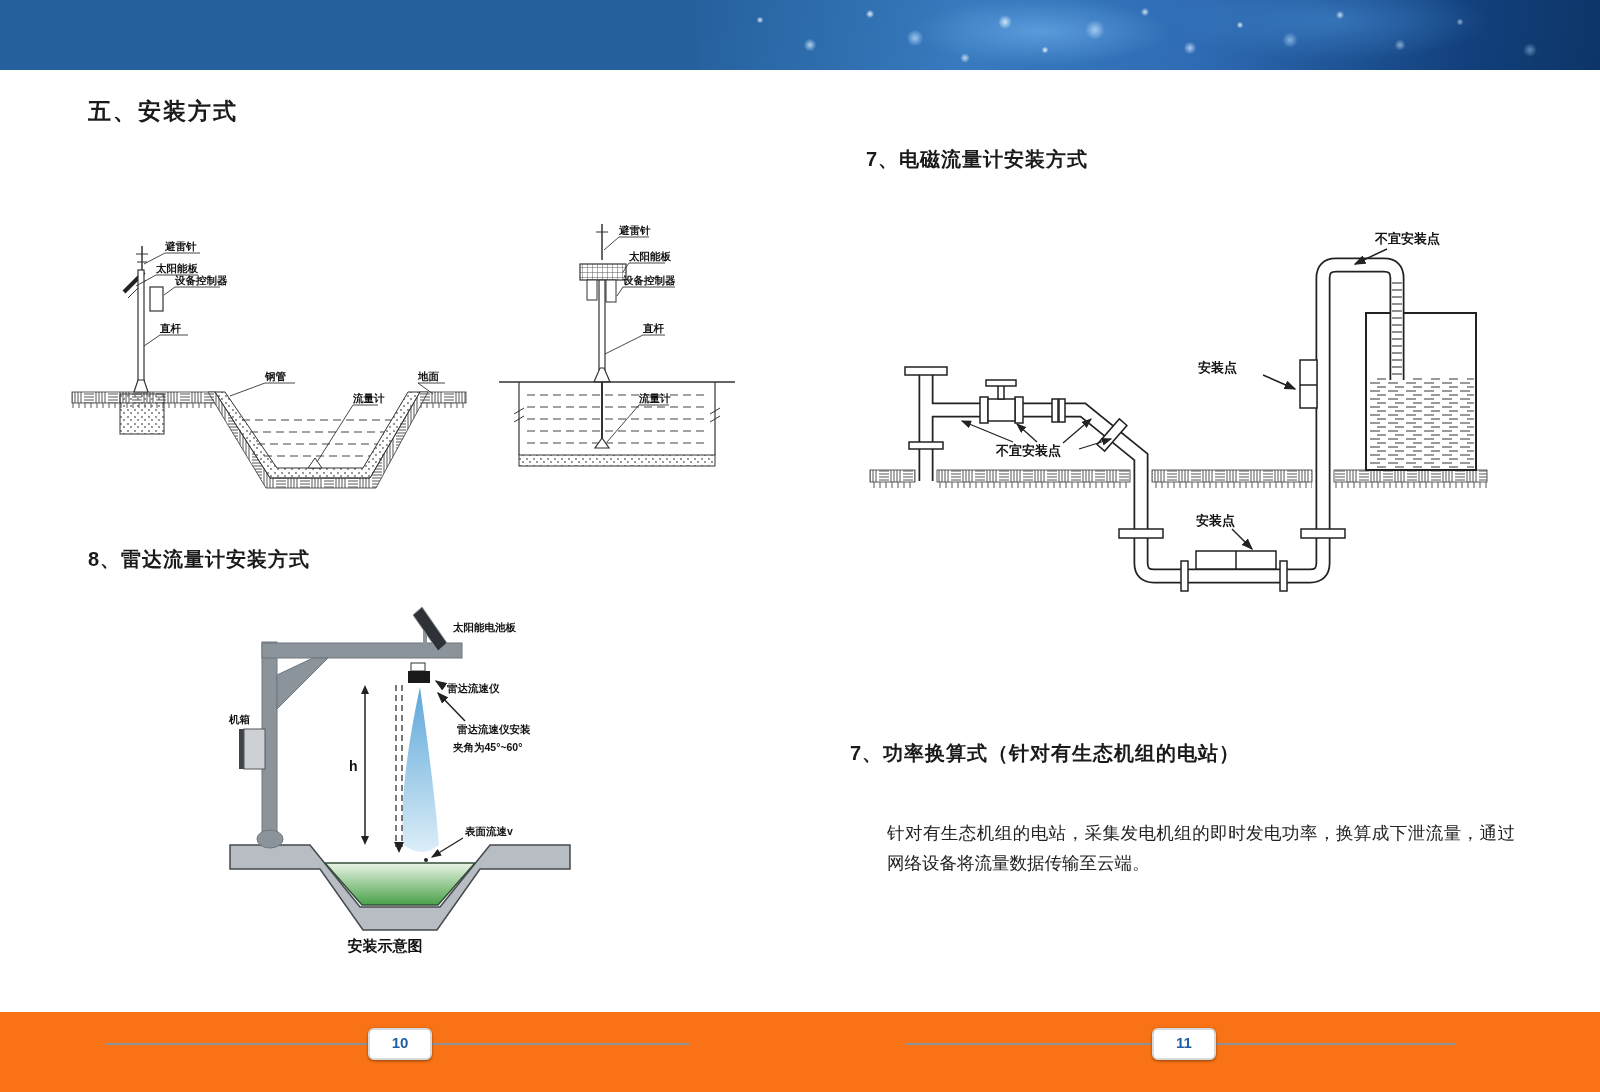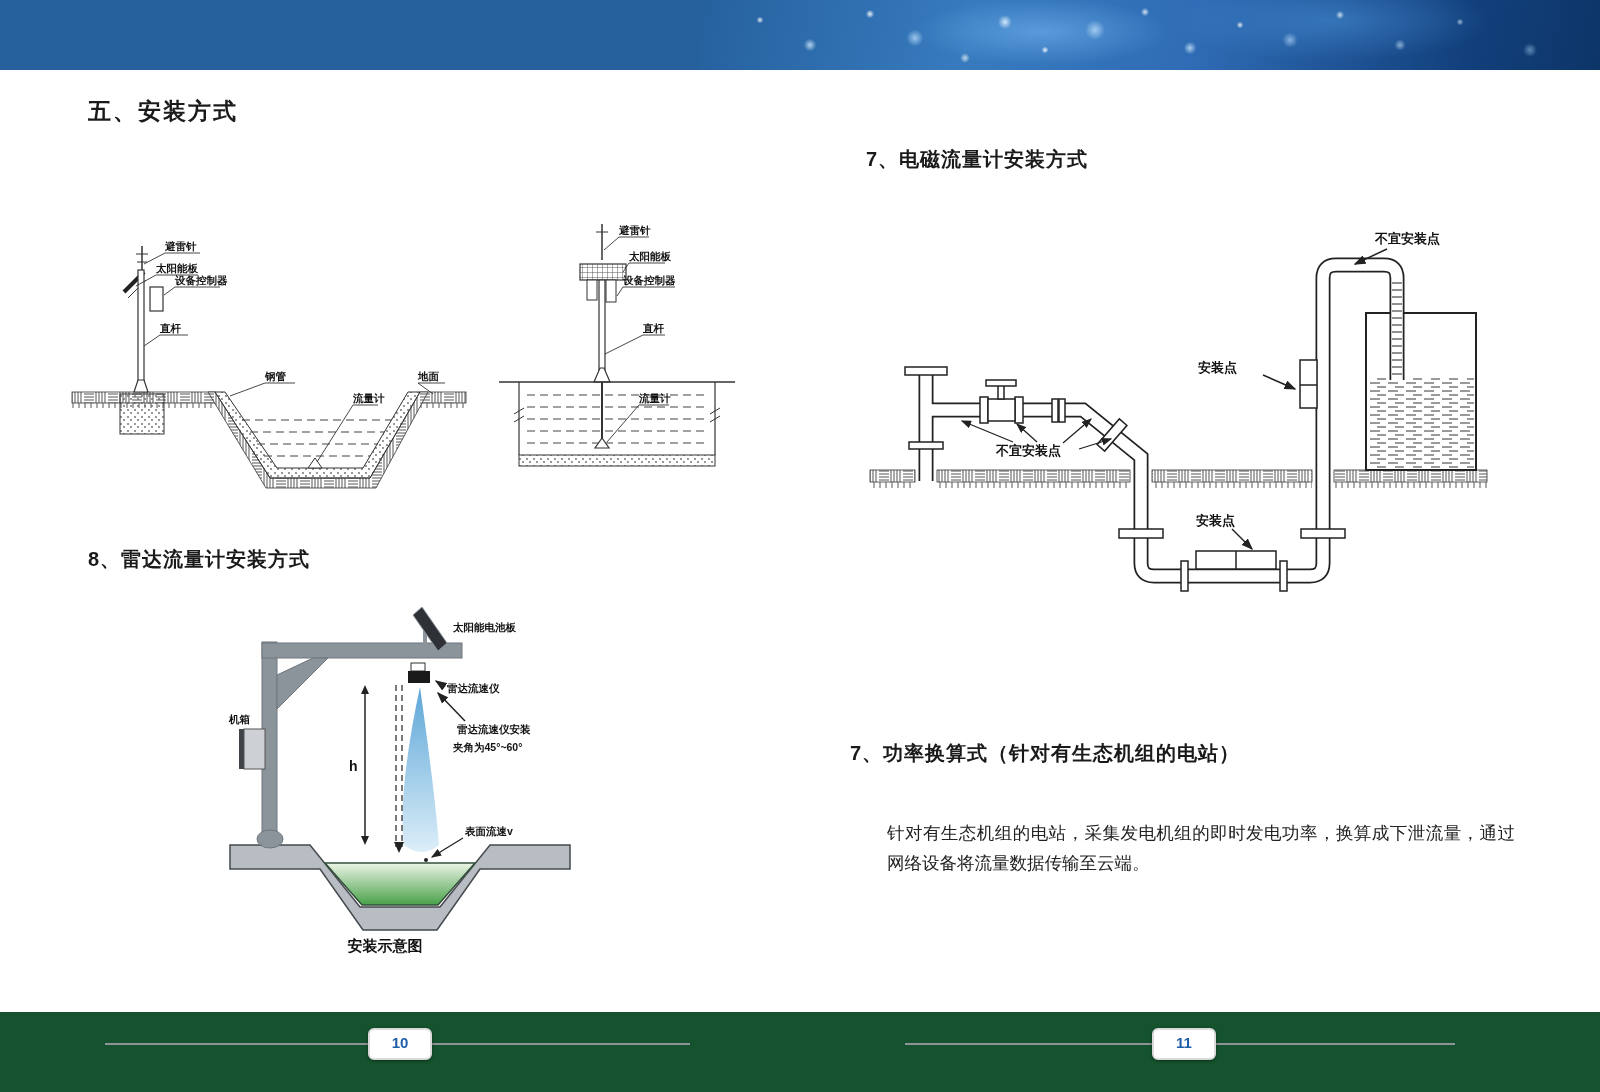--- a/index.html
+++ b/index.html
@@ -32,21 +32,21 @@
   .doc-title{position:absolute;left:88px;top:96px;font-size:23px;font-weight:bold;letter-spacing:2px;}
   .h2{position:absolute;font-size:20px;font-weight:bold;letter-spacing:1px;}
   .para{position:absolute;left:875px;top:800px;width:628px;font-family:"Liberation Serif",serif;
         font-size:17.5px;line-height:1.75;color:#222;text-align:justify;margin-left:12px;}
   
   svg{position:absolute;}
   svg text{font-family:"Liberation Sans",sans-serif;font-weight:bold;fill:#111;}
   .lbl{font-size:10.5px;}
   .lblE{font-size:13px;}
   
-  .bottom-band{position:absolute;left:0;top:1012px;width:1600px;height:80px;background:#14532d;}
+  .bottom-band{position:absolute;left:0;top:1012px;width:1600px;height:80px;background:#f97316;}
   .pline{position:absolute;top:31px;height:2px;background:#8e9399;}
   .pnum{position:absolute;top:16px;width:60px;height:28px;background:#fff;border:2px solid #d8dadc;
         border-radius:6px;box-shadow:0 1px 3px rgba(0,0,0,.45);text-align:center;
         font-size:15px;font-weight:bold;color:#1E5FA8;line-height:26px;}
 </style>
 </head>
 <body>
 
 <div class="page">
 

